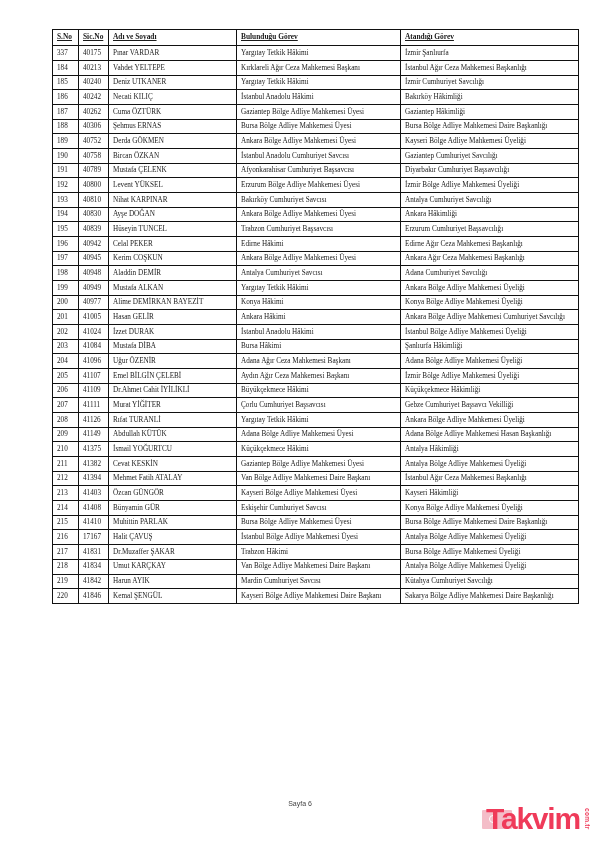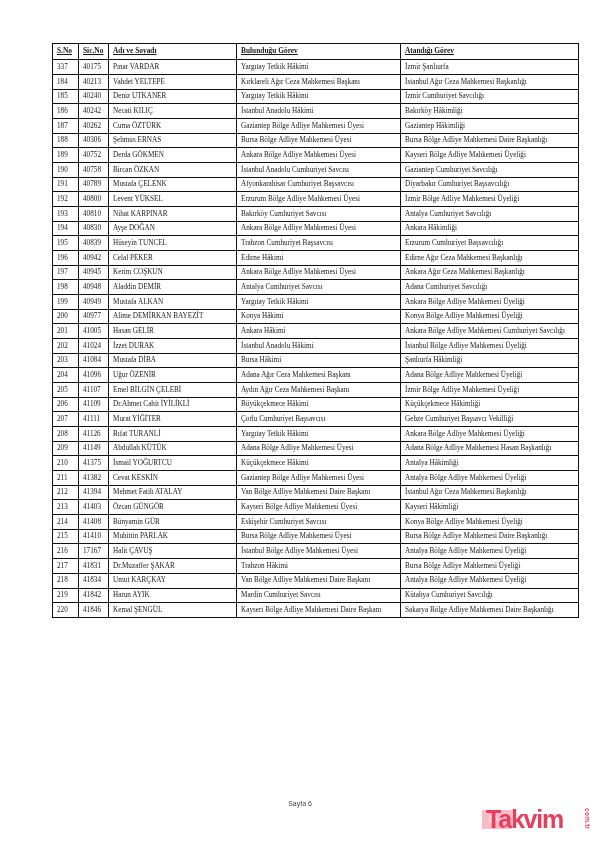--- a/index.html
+++ b/index.html
@@ -18,21 +18,21 @@
   }
   .page {
     position: absolute;
     left: 0; top: 0;
     width: 600px;
     height: 848px;
   }
   .table-wrap {
     position: absolute;
     left: 52px;
-    top: 43px;
+    top: 29px;
     width: 526px;
   }
   table.listing {
     border-collapse: collapse;
     width: 526px;
     table-layout: fixed;
     font-size: 7.2px;
     line-height: 1.18;
   }
   table.listing th,
@@ -105,21 +105,21 @@
     border: 1.6px solid #ffffff;
     border-radius: 50%;
     box-sizing: border-box;
   }
   .wm-text {
     position: absolute;
     left: 6px;
     top: 3px;
     font-family: "Liberation Sans", "DejaVu Sans", sans-serif;
     font-weight: bold;
-    font-size: 25px;
+    font-size: 30px;
     letter-spacing: -1.2px;
     color: #ee2a4c;
     line-height: 28px;
   }
   .wm-tld {
     position: absolute;
     right: 1px;
     top: 6px;
     font-family: "Liberation Sans", "DejaVu Sans", sans-serif;
     font-size: 6.5px;

